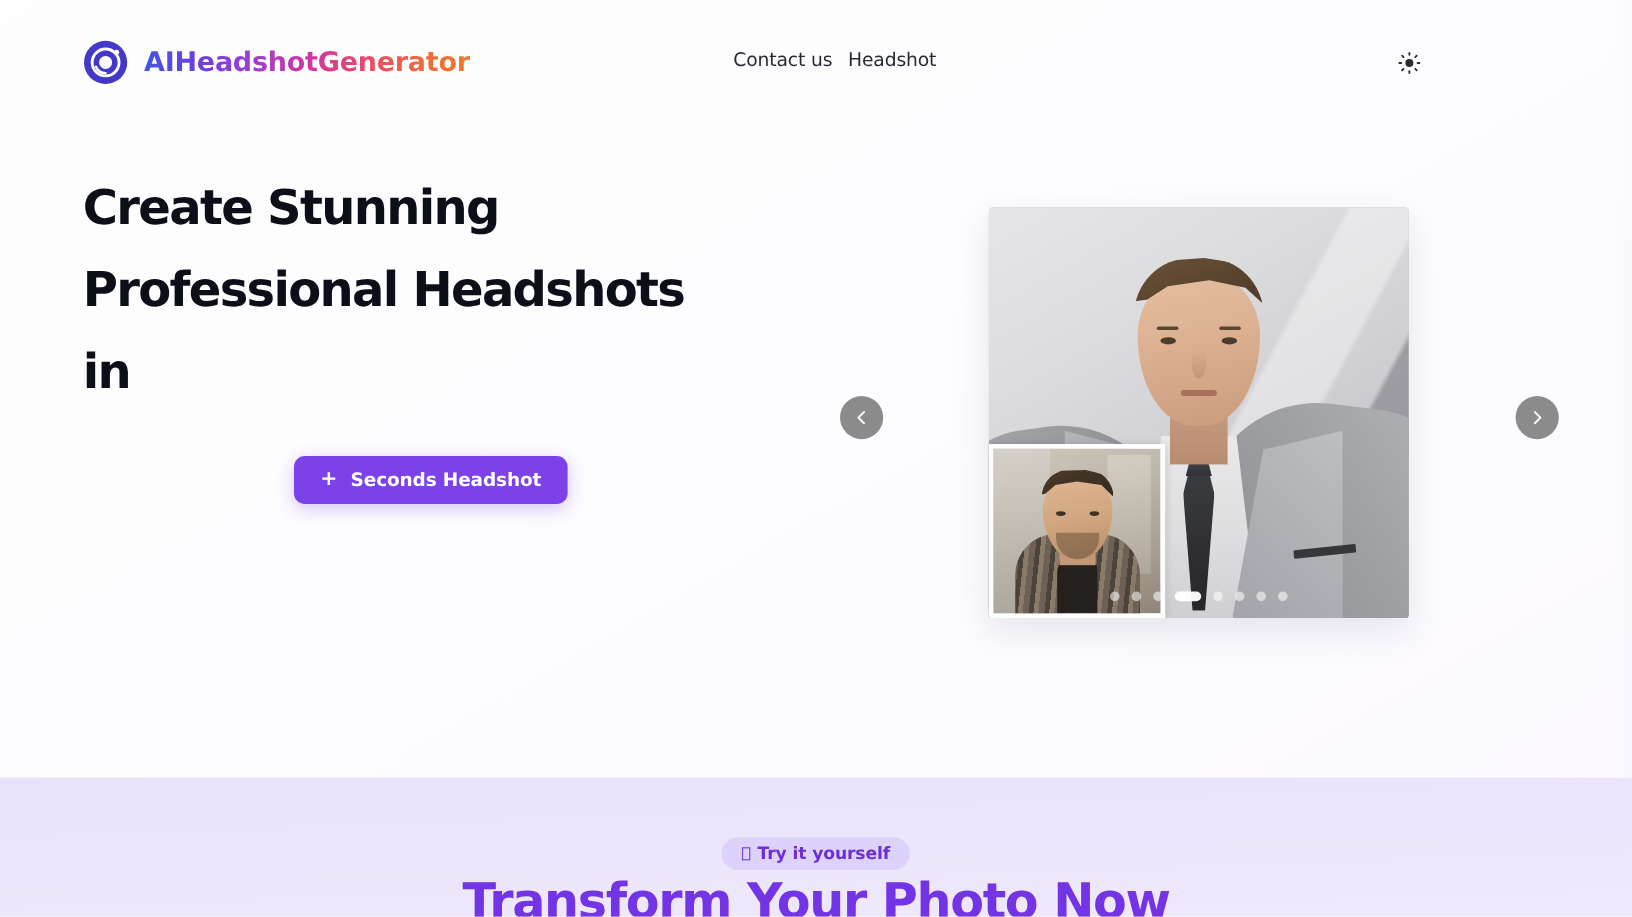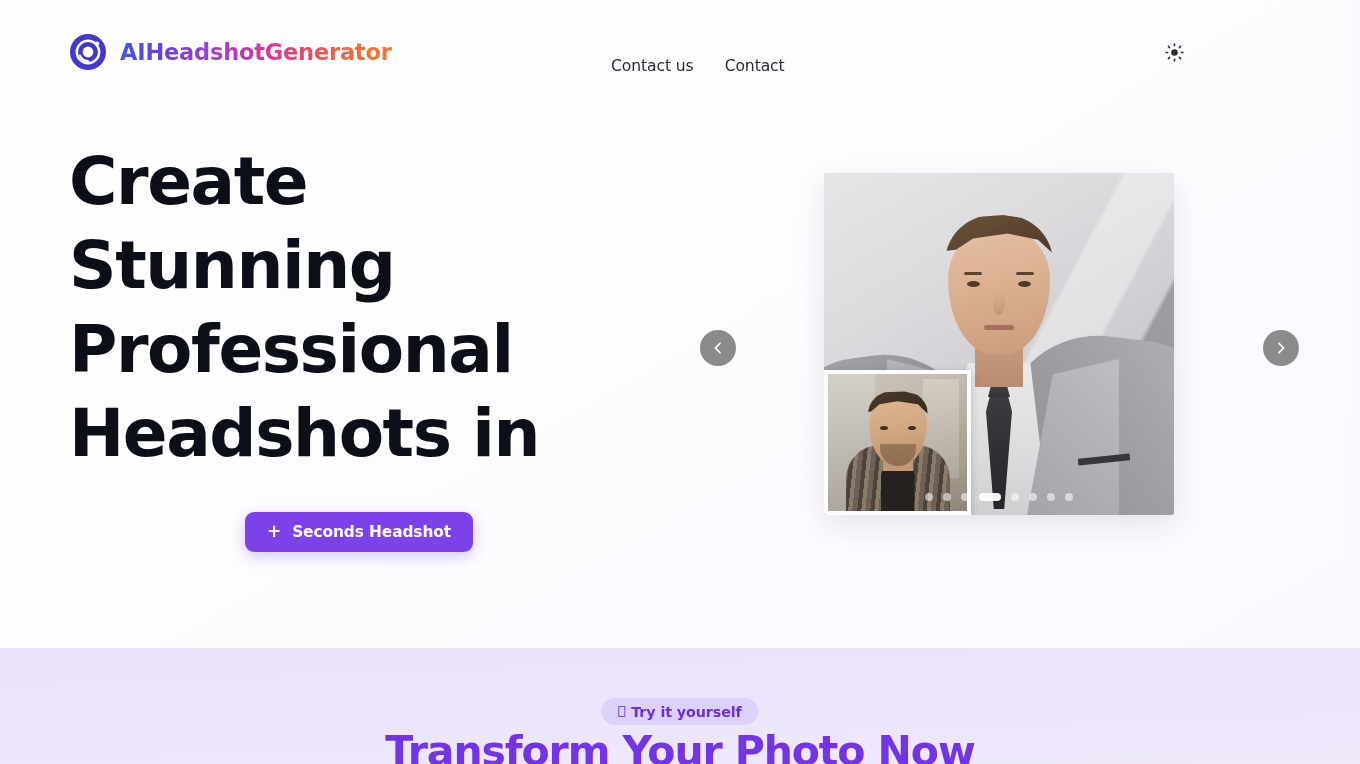--- a/index.html
+++ b/index.html
@@ -86,24 +86,24 @@
     background-clip: text;
     color: transparent;
     -webkit-text-fill-color: transparent;
     white-space: nowrap;
     font-family: "DejaVu Sans", sans-serif;
   }
 
   #nav {
     position: absolute;
     left: 611px;
-    top: 57px;
+    top: 41px;
     display: flex;
     align-items: flex-end;
-    gap: 31px;
+    gap: 13px;
   }
 
   .nav-link {
     font-size: 15.6px;
     color: #272a33;
     text-decoration: none;
     font-weight: 400;
     white-space: nowrap;
     cursor: pointer;
     font-family: "DejaVu Sans", sans-serif;
@@ -123,22 +123,22 @@
 
   
   #hero-copy {
     position: absolute;
     left: 69px;
     top: 140px;
     width: 620px;
   }
 
   #headline {
-    font-size: 66px;
-    line-height: 84px;
+    font-size: 40px;
+    line-height: 68px;
     font-weight: 800;
     color: #0c0e18;
     letter-spacing: -1.4px;
     font-family: "DejaVu Sans", sans-serif;
     max-width: 520px;
   }
 
   #headline-accent {
     display: block;
     background: linear-gradient(96deg, #a855f7 0%, #9243f5 42%, #7c3aed 100%);
@@ -538,21 +538,21 @@
           <circle cx="19" cy="19" r="11.2" fill="none" stroke="#ffffff" stroke-width="2.4"></circle>
           <circle cx="19" cy="19" r="5.4" fill="#ffffff"></circle>
           <path d="M11 22.6 A9 9 0 0 0 19 28" fill="none" stroke="#ffffff" stroke-width="2" stroke-linecap="round"></path>
           <circle cx="28.2" cy="10.6" r="2.1" fill="#ffffff"></circle>
         </svg>
         <span id="brand-name">AIHeadshotGenerator</span>
       </div>
 
       <nav id="nav">
         <a class="nav-link">Contact us</a>
-        <a class="nav-link">Contact</a>
+        <a class="nav-link">Headshot</a>
       </nav>
 
       <div id="theme-toggle">
         <svg width="19" height="19" viewBox="0 0 24 24" fill="none" stroke="#2a2d36" stroke-width="2" stroke-linecap="round">
           <circle cx="12" cy="12" r="4.2" fill="#2a2d36" stroke="none"></circle>
           <line x1="12" y1="1.4" x2="12" y2="3.4"></line>
           <line x1="12" y1="20.6" x2="12" y2="22.6"></line>
           <line x1="1.4" y1="12" x2="3.4" y2="12"></line>
           <line x1="20.6" y1="12" x2="22.6" y2="12"></line>
           <line x1="4.3" y1="4.3" x2="5.8" y2="5.8"></line>

